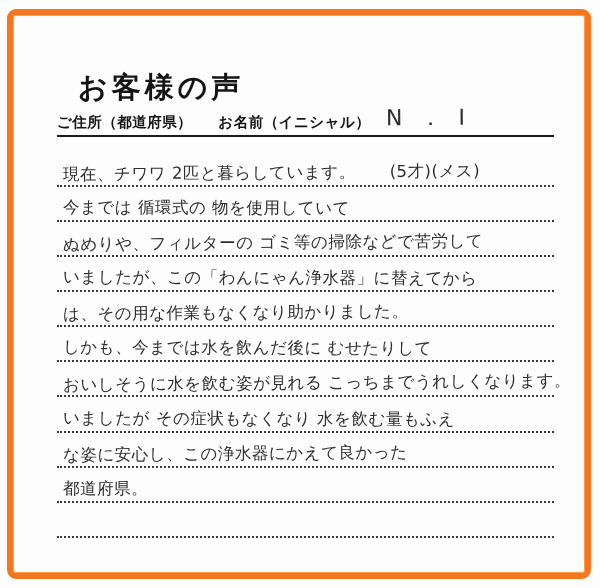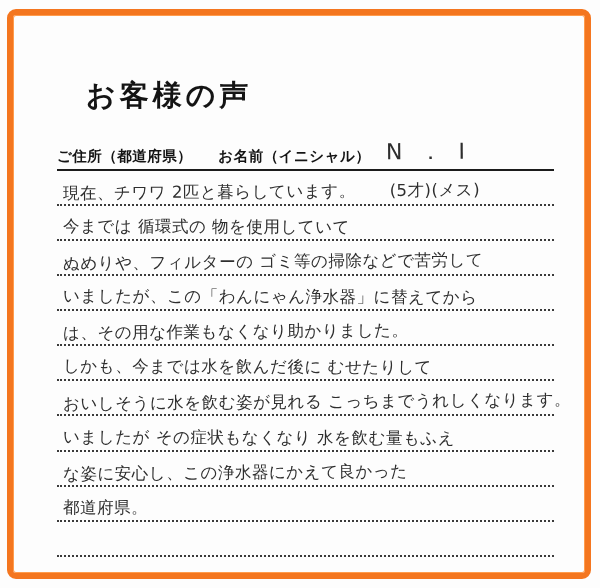--- a/index.html
+++ b/index.html
@@ -10,42 +10,42 @@
   }
   .sheet{position:absolute;inset:0;background:#fdfdfd;}
   .frame{
     position:absolute;left:7px;top:9px;right:9px;bottom:9px;
     border:6px solid var(--frame);border-radius:9px;
     box-shadow:inset 0 0 0 1px #ff9c4d;
     pointer-events:none;
   }
   .content{position:absolute;left:57px;top:70px;width:497px;}
   h1.title{
-    margin:8px;padding:0 0 0 21px;
+    margin:0;padding:0 0 0 21px;
     font-size:29px;font-weight:bold;color:#141414;
     letter-spacing:4px;line-height:1.2;
   }
   .field-row{
-    margin-top:26px;height:30px;
+    height:30px;
     border-bottom:2.5px solid #1c1c1c;
     display:flex;align-items:flex-end;
     position:relative;
   }
   .f-label{
     font-size:14.5px;font-weight:bold;color:#141414;
     letter-spacing:0.5px;padding-bottom:3px;white-space:nowrap;
   }
   .hw{
     font-family:"DejaVu Sans",sans-serif;color:var(--ink);
     transform:rotate(-0.4deg);white-space:nowrap;
   }
   .f-value{font-size:21px;padding:0 0 2px 16px;}
   .f-value.name{font-size:22px;letter-spacing:5px;}
   .field-row .f-label.name-label{margin-left:26px;text-align:right;}
-  .lines{margin-top:0;}
+  .lines{margin-top:15px;}
   .line{
     height:33.1px;position:relative;
     border-bottom:2px dotted #3a3a3a;
   }
   .line .hw{
     position:absolute;left:6px;bottom:1px;
     font-size:16.5px;letter-spacing:0.5px;
   }
   .line:nth-child(odd) .hw{transform:rotate(-0.5deg);}
   .line:nth-child(even) .hw{transform:rotate(0.2deg);}

